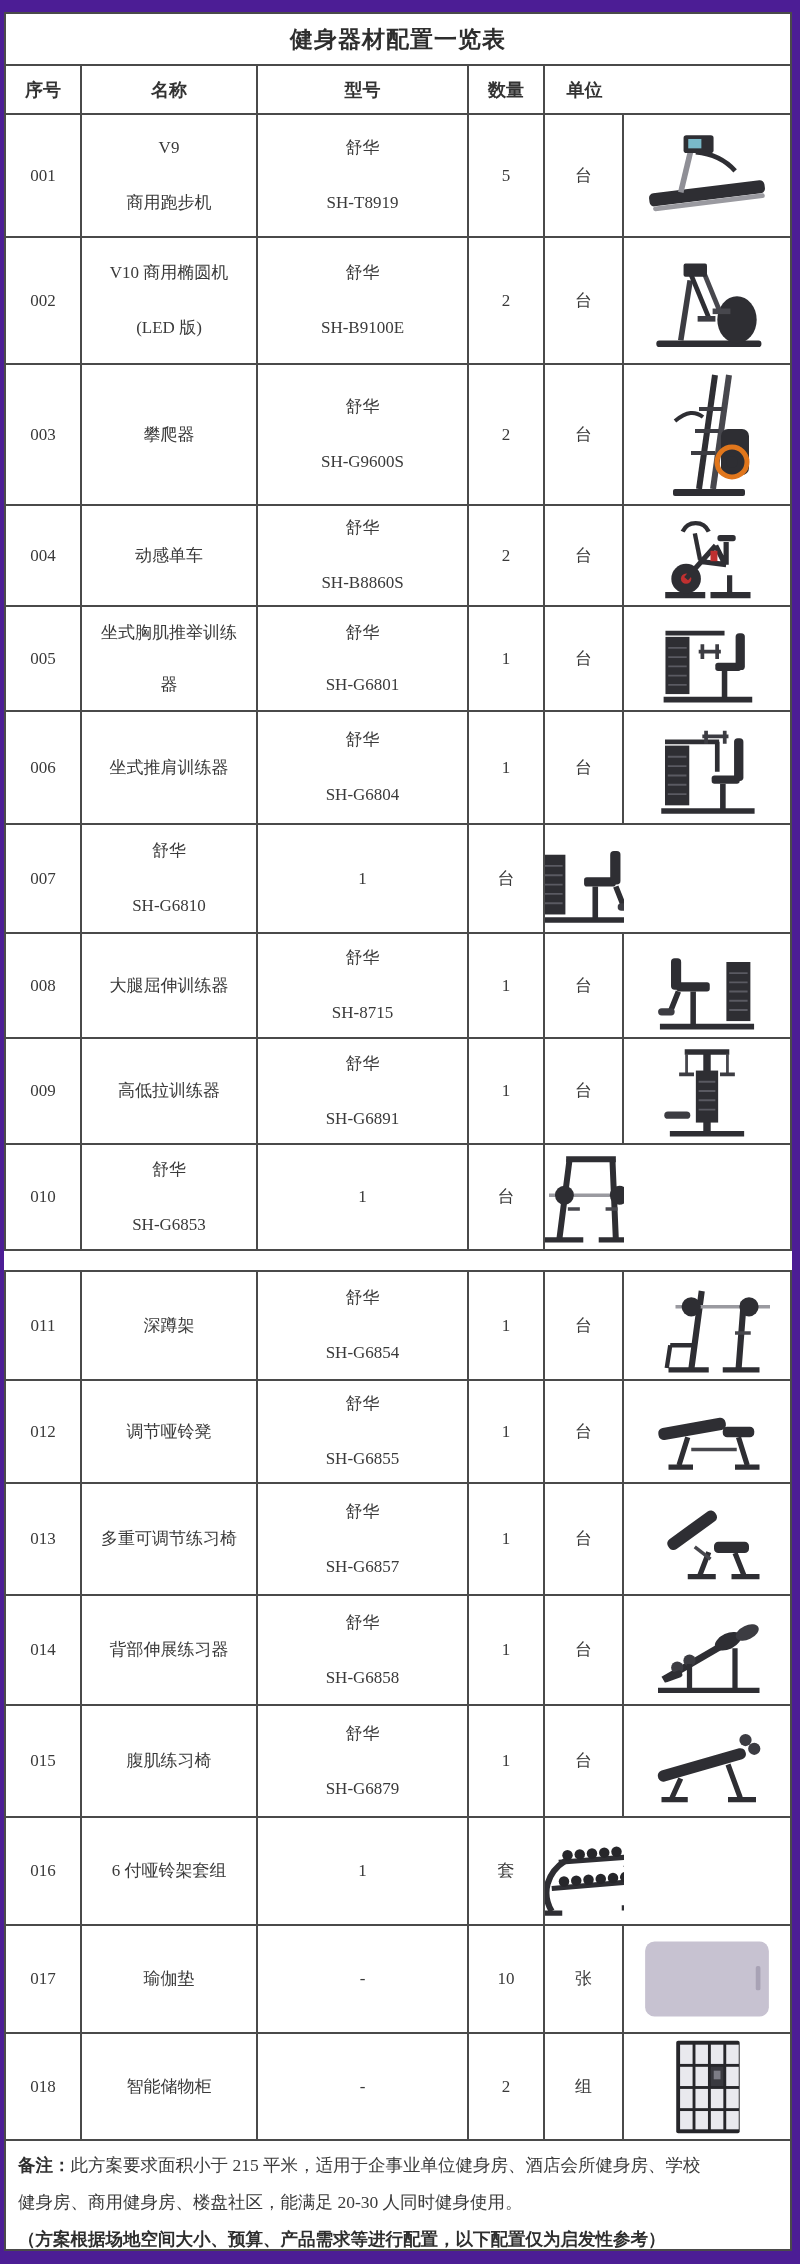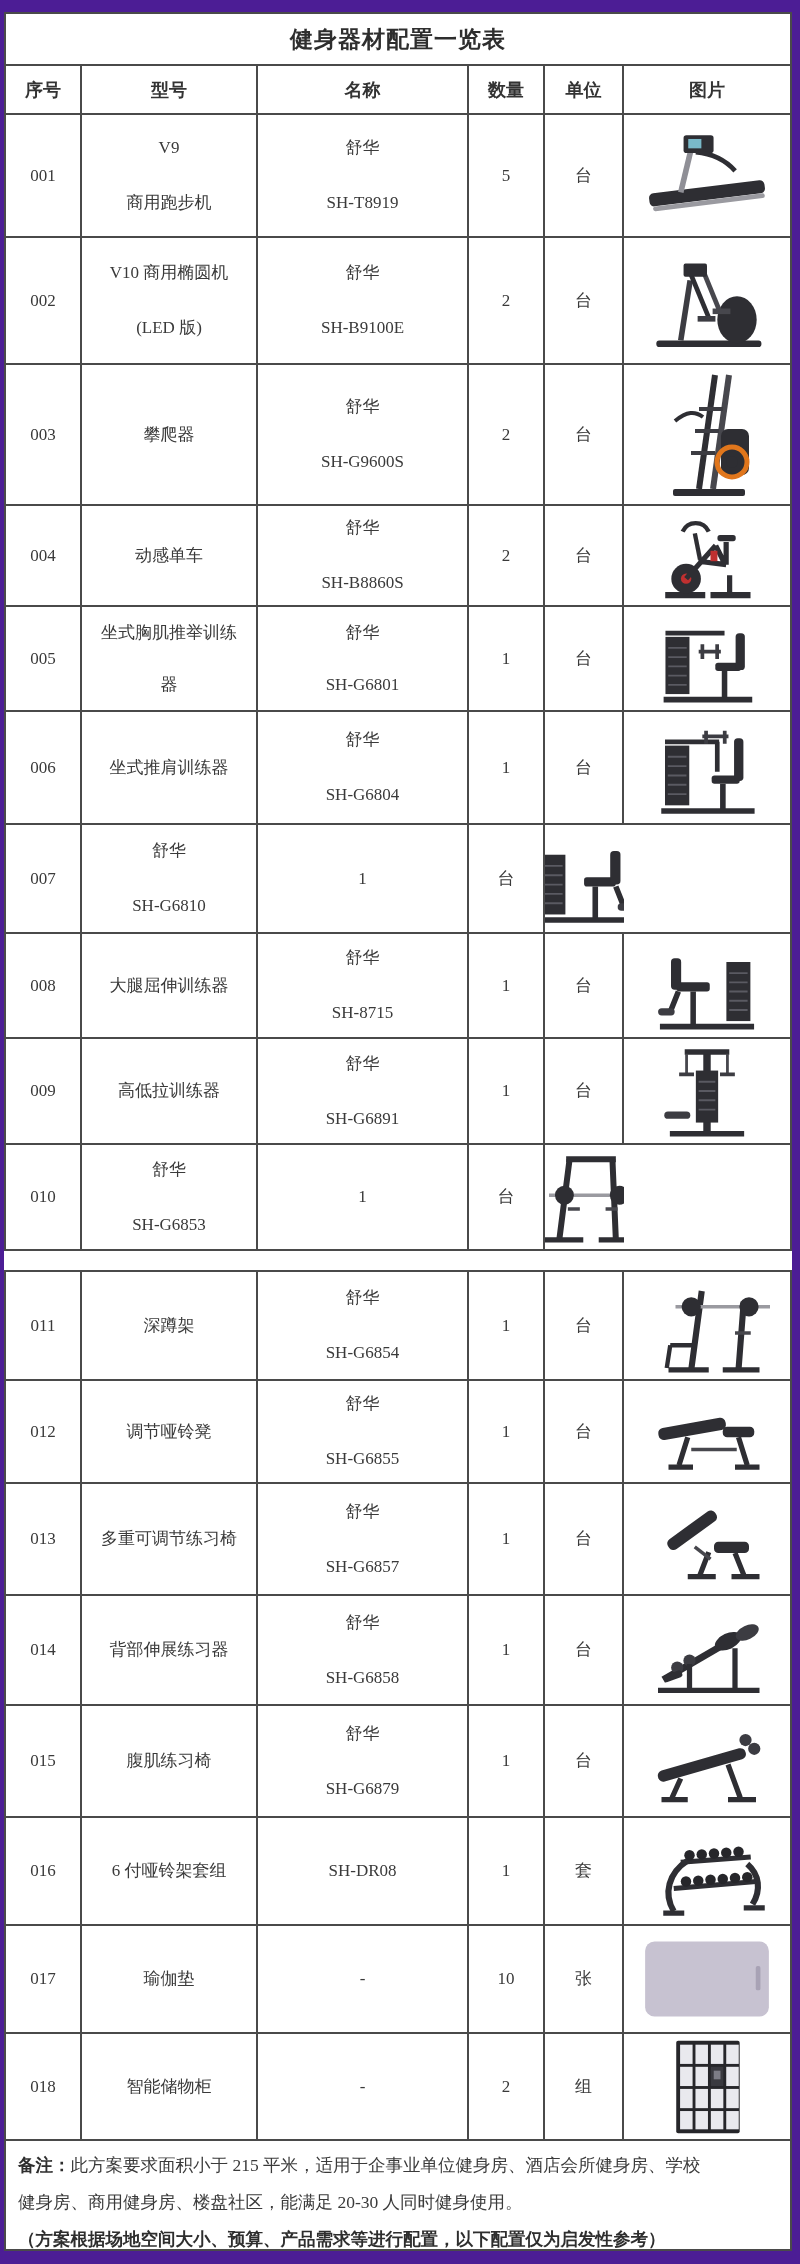--- a/index.html
+++ b/index.html
@@ -43,25 +43,24 @@
 
 <div class="page">
   <div class="tablewrap">
 
     <div class="tsection">
 
       <div class="title-row">健身器材配置一览表</div>
 
       <div class="trow header-row">
         <div class="cell">序号</div>
+        <div class="cell">名称</div>
         <div class="cell">型号</div>
-        <div class="cell">名称</div>
         <div class="cell">数量</div>
         <div class="cell">单位</div>
-        <div class="cell">图片</div>
       </div>
 
       <div class="trow" style="height:123px">
         <div class="cell">001</div>
         <div class="cell two">
           <span>V9</span>
           <span>商用跑步机</span>
         </div>
         <div class="cell two">
           <span>舒华</span>
@@ -418,23 +417,20 @@
             <path d="M50 74 L40 96 M104 58 L118 96" stroke="#2e2e33" stroke-width="6"></path>
             <path d="M28 98 h30 M104 98 h32" stroke="#2e2e33" stroke-width="6"></path>
           </svg>
         </div>
       </div>
 
       <div class="trow" style="height:108px">
         <div class="cell">016</div>
         <div class="cell">
           <span>6 付哑铃架套组</span>
-        </div>
-        <div class="cell">
-          <span>SH-DR08</span>
         </div>
         <div class="cell">1</div>
         <div class="cell">套</div>
         <div class="cell imgcell">
           <svg width="140" height="100" viewBox="0 0 160 108">
             <path d="M42 100 C30 80,36 56,58 42 M132 92 C142 76,140 58,126 46" stroke="#2e2e33" stroke-width="7" fill="none"></path>
             <path d="M50 44 L130 38" stroke="#2e2e33" stroke-width="6"></path>
             <path d="M42 74 L136 66" stroke="#2e2e33" stroke-width="6"></path>
             <circle cx="60" cy="36" r="6" fill="#26262a"></circle>
               <circle cx="74" cy="35" r="6" fill="#26262a"></circle>

